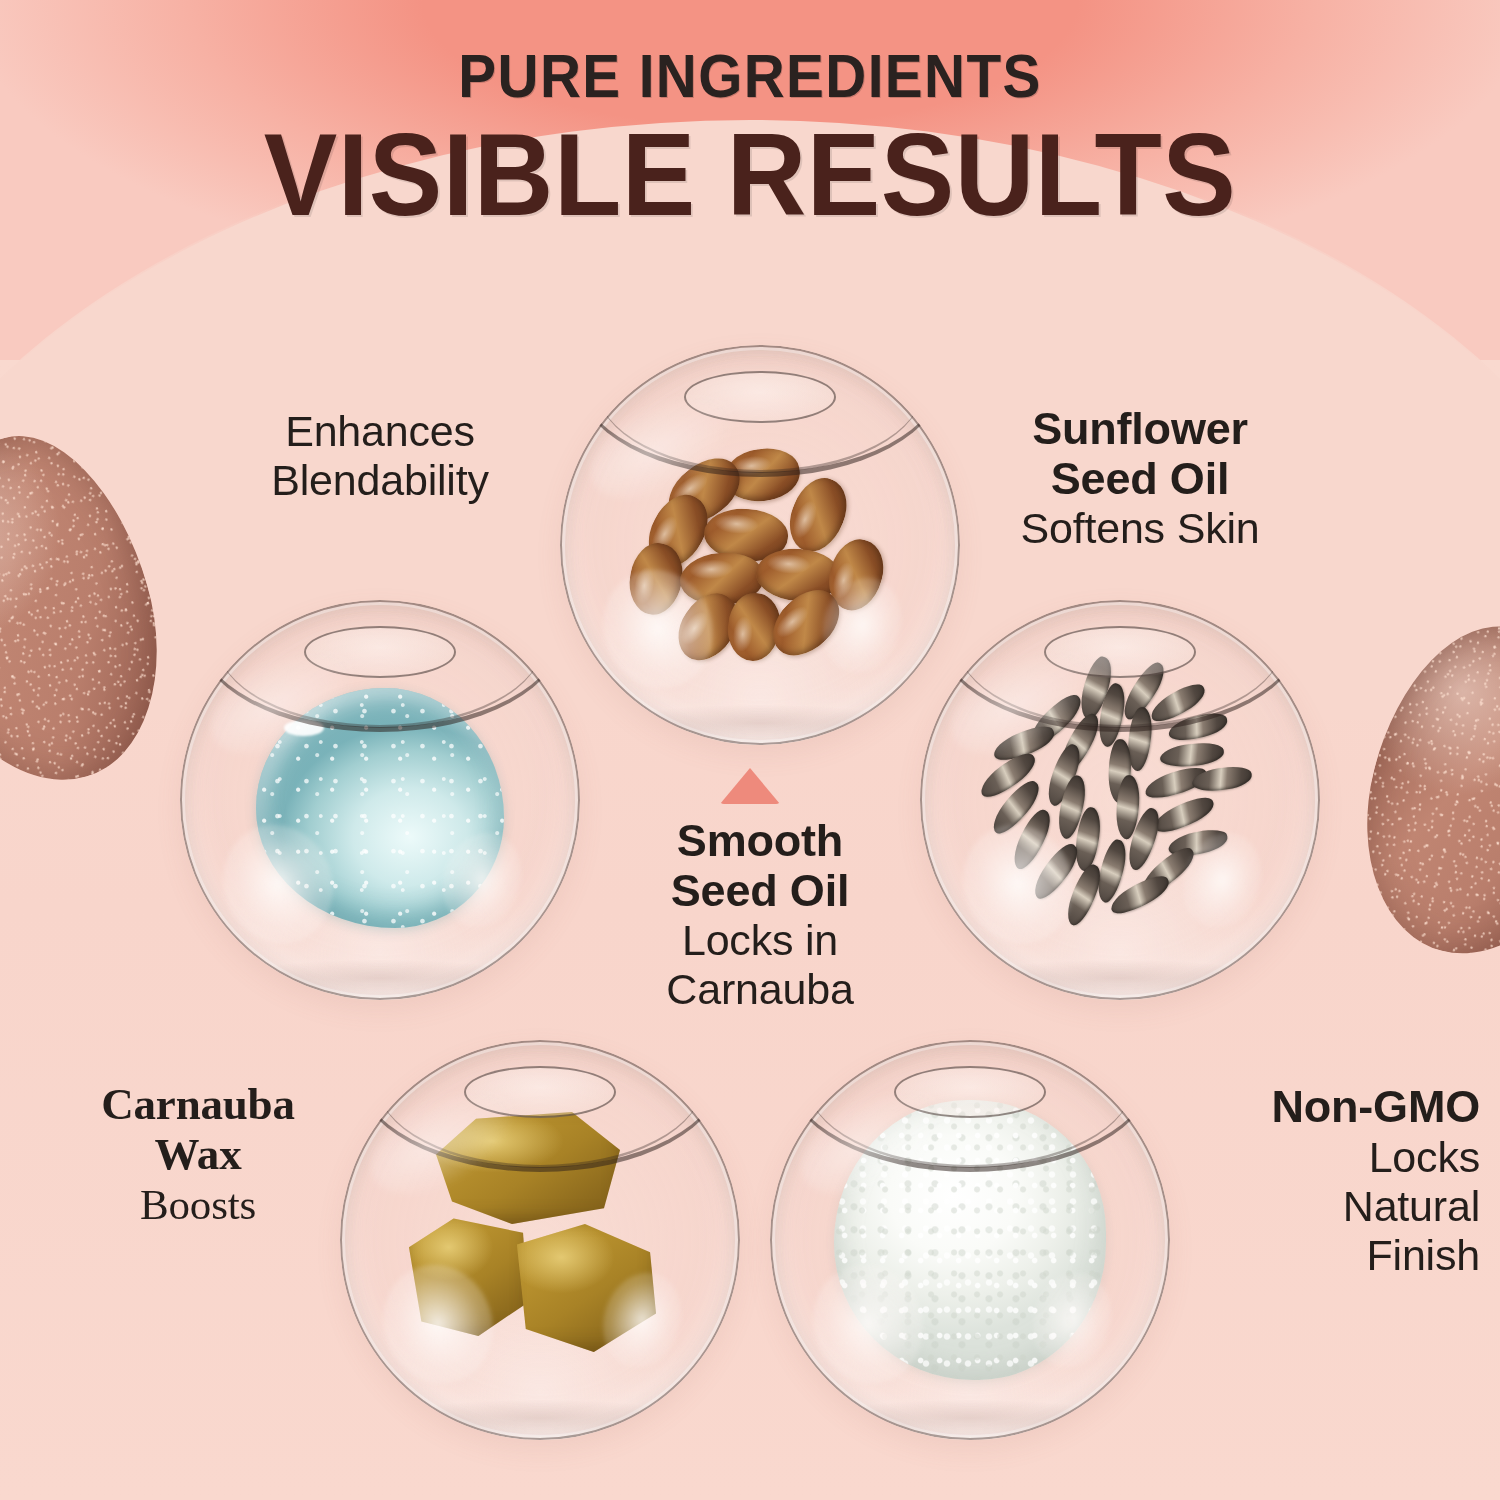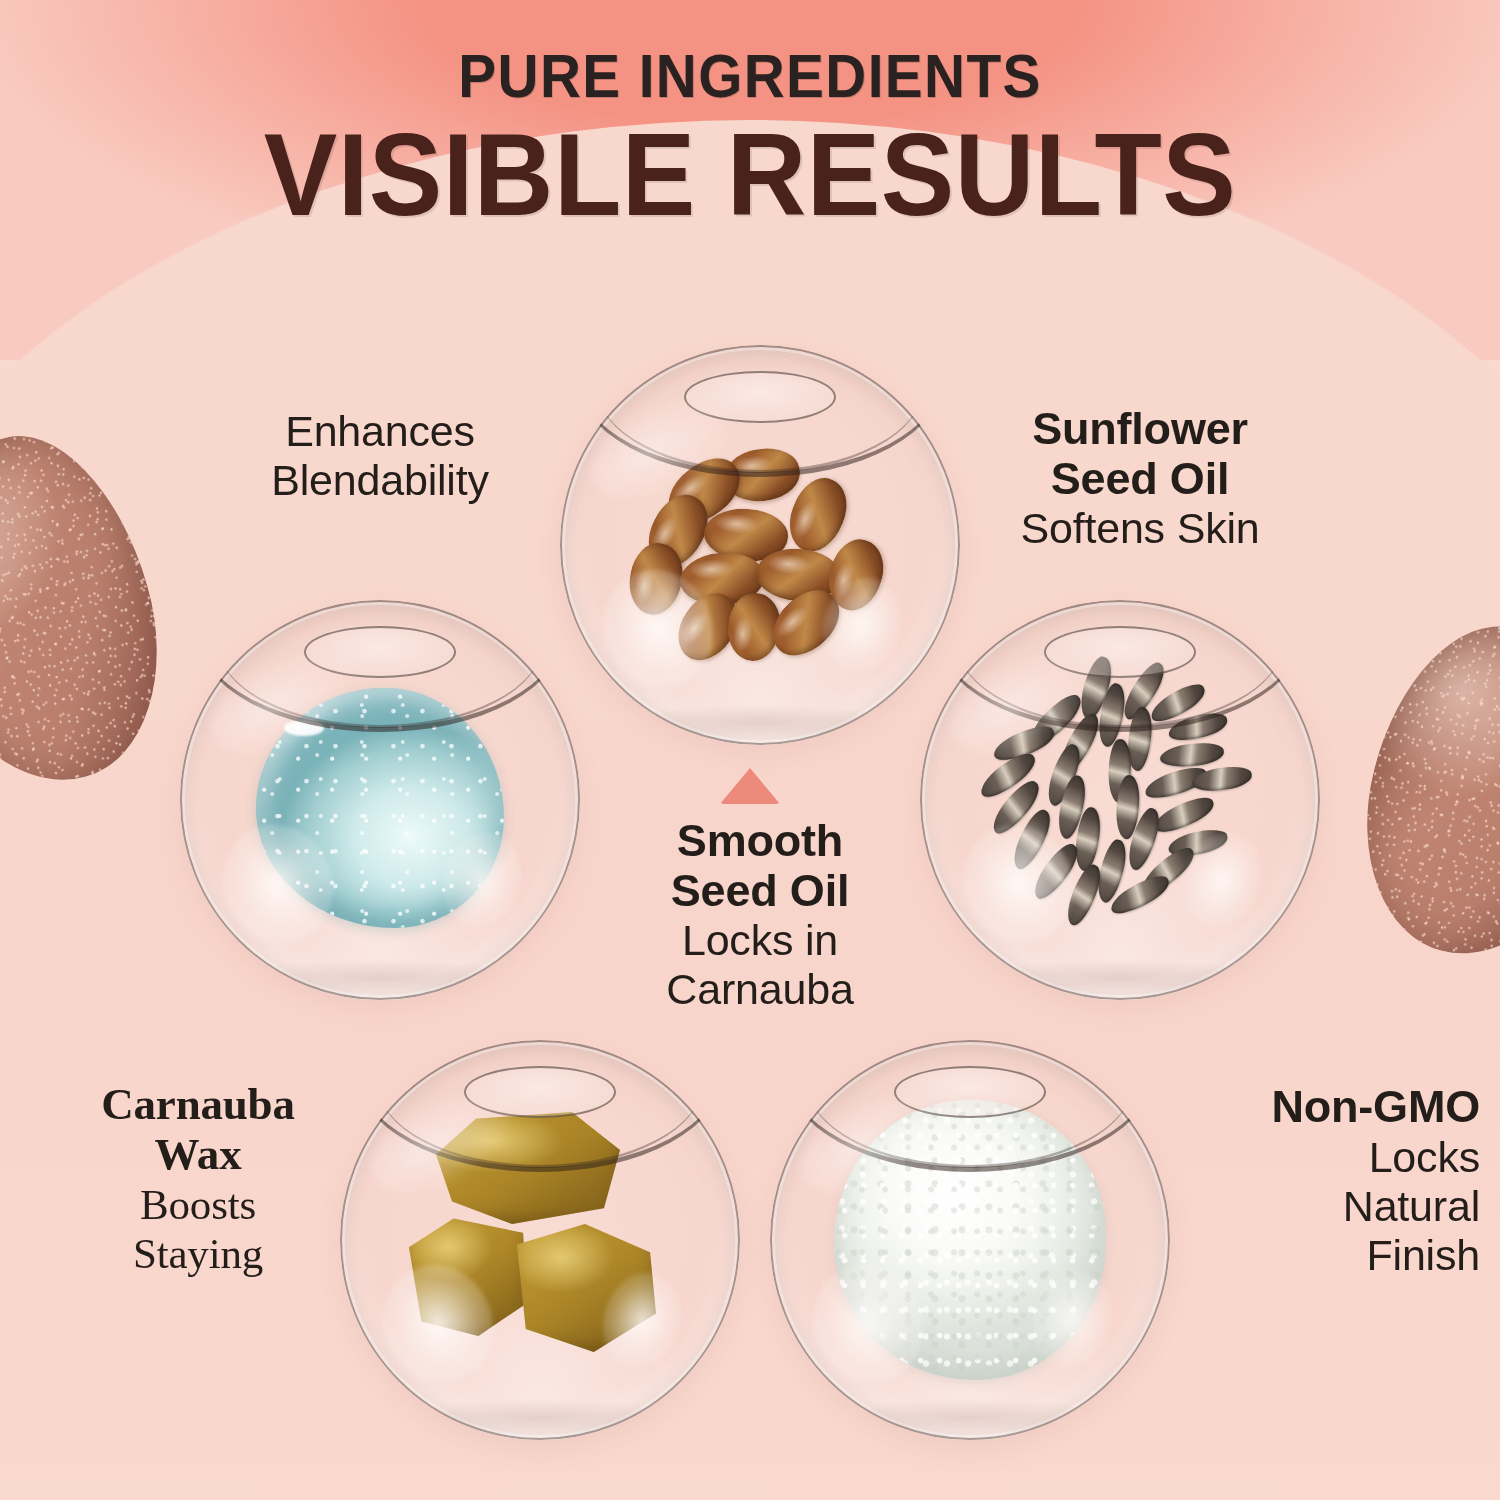--- a/index.html
+++ b/index.html
@@ -486,21 +486,20 @@
     <span class="ttl">Smooth</span>
     <span class="ttl">Seed Oil</span>
     <span class="dsc">Locks in</span>
     <span class="dsc">Carnauba</span>
   </div>
 
   <div class="label" style="left:28px; top:1080px; width:340px;font-family:Liberation Serif, serif;">
     <span class="ttl">Carnauba</span>
     <span class="ttl">Wax</span>
     <span class="dsc">Boosts</span>
-    <span class="dsc">Staying</span>
   </div>
 
   <div class="label" style="left:1150px; top:1082px; width:330px;text-align:right;">
     <span class="ttl">Non-GMO</span>
     <span class="dsc">Locks</span>
     <span class="dsc">Natural</span>
     <span class="dsc">Finish</span>
   </div>
 
 </div>

